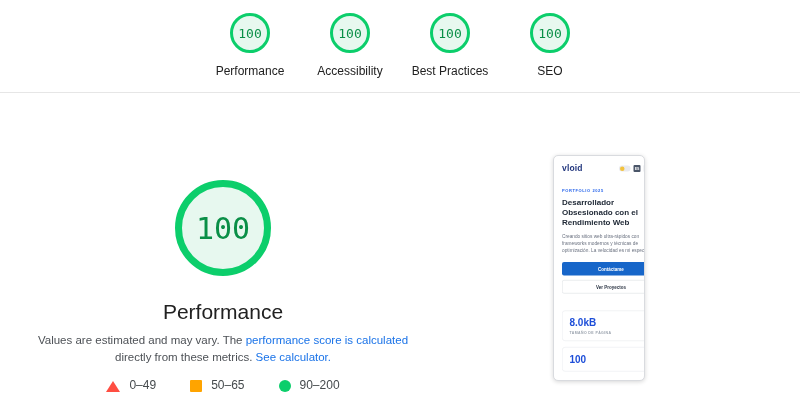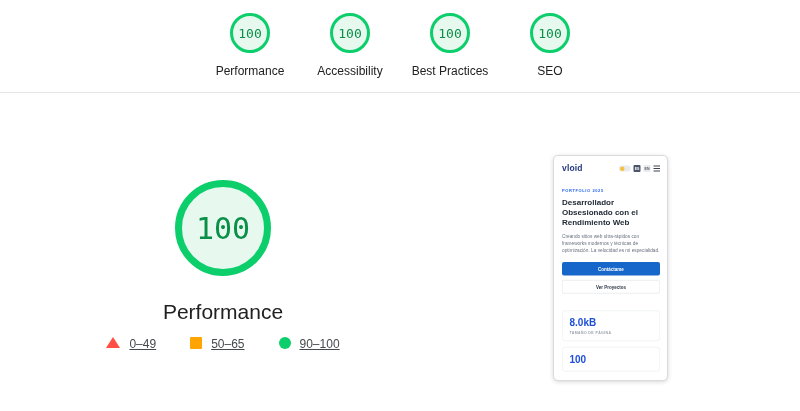--- a/index.html
+++ b/index.html
@@ -51,32 +51,32 @@
   .perf-desc {
     margin: 8px auto 0; width: 378px;
     font-size: 11.5px; line-height: 16.5px; color: #4d5156;
   }
   .perf-desc a { color: #1a73e8; text-decoration: none; cursor: pointer; }
 
   .legend {
     margin-top: 13px; display: flex; justify-content: center; align-items: center;
     gap: 34px; font-size: 12px; color: #454a4d;
   }
-  .legend-item { display: flex; align-items: flex-start; gap: 9px; text-decoration: underline; }
+  .legend-item { display: flex; align-items: flex-end; gap: 9px; }
   .marker-triangle {
     width: 0; height: 0;
     border-left: 7px solid transparent; border-right: 7px solid transparent;
     border-bottom: 11px solid #ff4e42;
   }
   .marker-square { width: 12px; height: 12px; background: #ffa400; border-radius: 1px; }
   .marker-dot { width: 12px; height: 12px; background: #0cce6b; border-radius: 50%; }
 
   
   .thumb {
-    position: absolute; left: 553px; top: 155px; width: 115px; height: 226px;
+    position: absolute; left: 553px; top: 155px; width: 92px; height: 226px;
     border: 1px solid #d9dbdf; border-radius: 5px; background: #ffffff;
     box-shadow: 0 1px 4px rgba(0,0,0,.16);
     overflow: hidden; cursor: pointer;
   }
   .thumb-inner {
     width: 228px; height: 452px;
     transform: scale(0.5); transform-origin: 0 0;
     padding: 15px 16px;
   }
   .thumb-header { display: flex; align-items: center; justify-content: space-between; }
@@ -157,32 +157,33 @@
   </div>
 </div>
 
 <div class="divider"></div>
 
 <div class="perf-col">
   <div class="gauge-lg">
       <span>100</span>
     </div>
   <div class="perf-title">Performance</div>
+  <p class="perf-desc"><span>Values are estimated and may vary. The </span><a>performance score is calculated</a><span> directly from these metrics. </span><a>See calculator.</a></p>
   <div class="legend">
     <div class="legend-item">
       <span class="marker-triangle"></span>
       <span>0–49</span>
     </div>
     <div class="legend-item">
       <span class="marker-square"></span>
       <span>50–65</span>
     </div>
     <div class="legend-item">
       <span class="marker-dot"></span>
-      <span>90–100</span>
+      <span>90–200</span>
     </div>
   </div>
 </div>
 
 <div class="thumb">
   <div class="thumb-inner">
     <div class="thumb-header">
       <span class="thumb-logo">vloid</span>
       <span class="thumb-controls">
         <span class="toggle">

